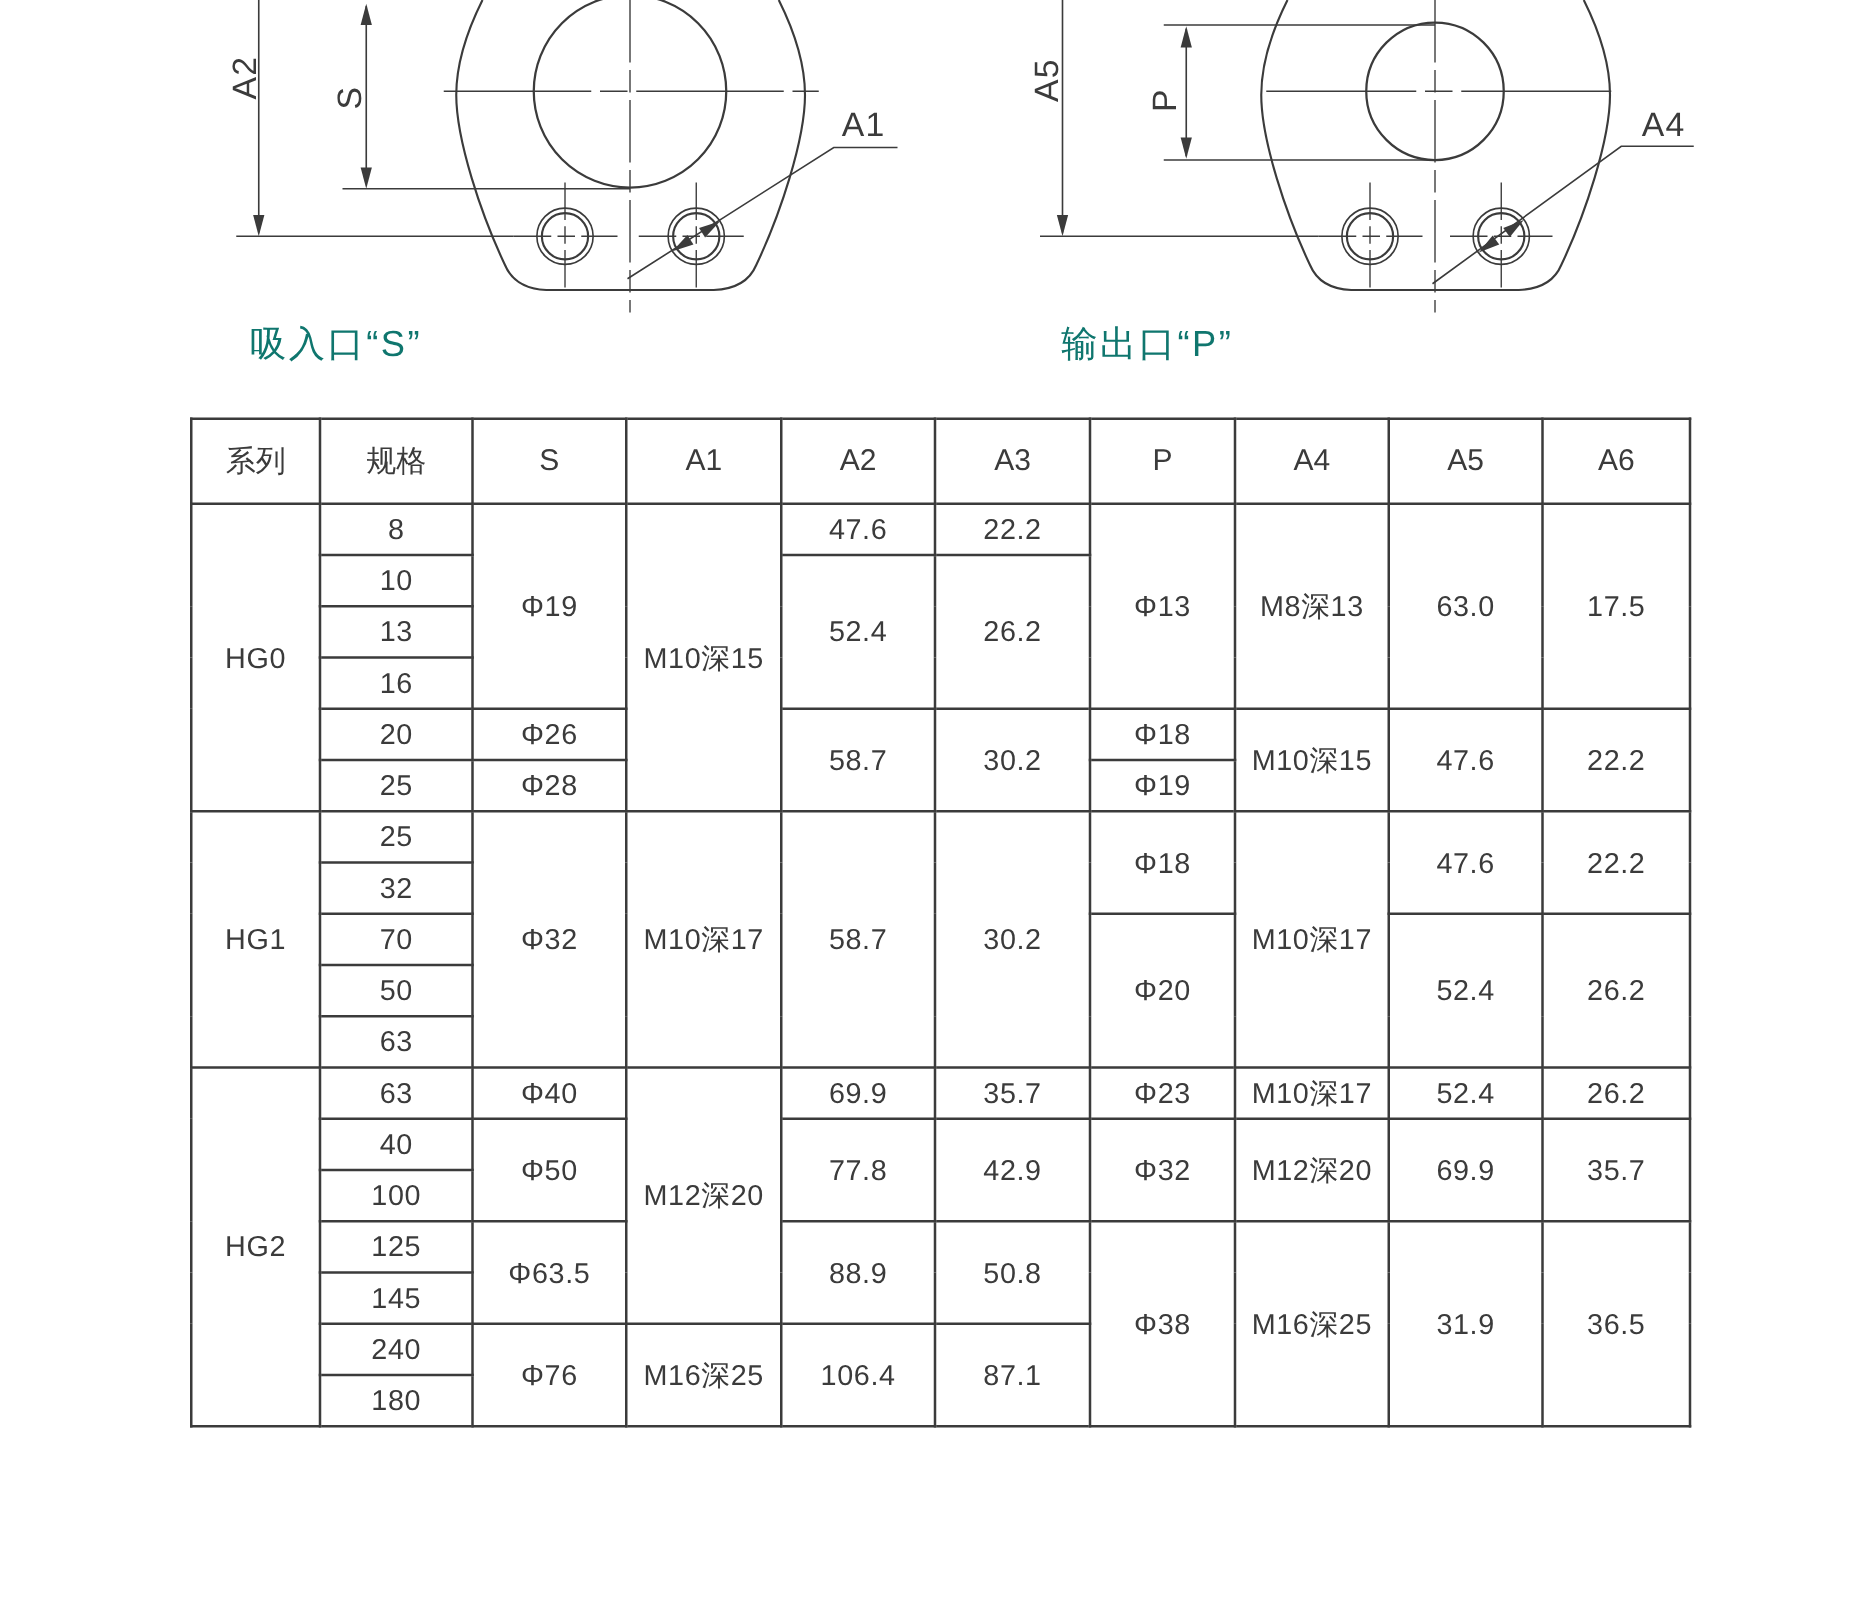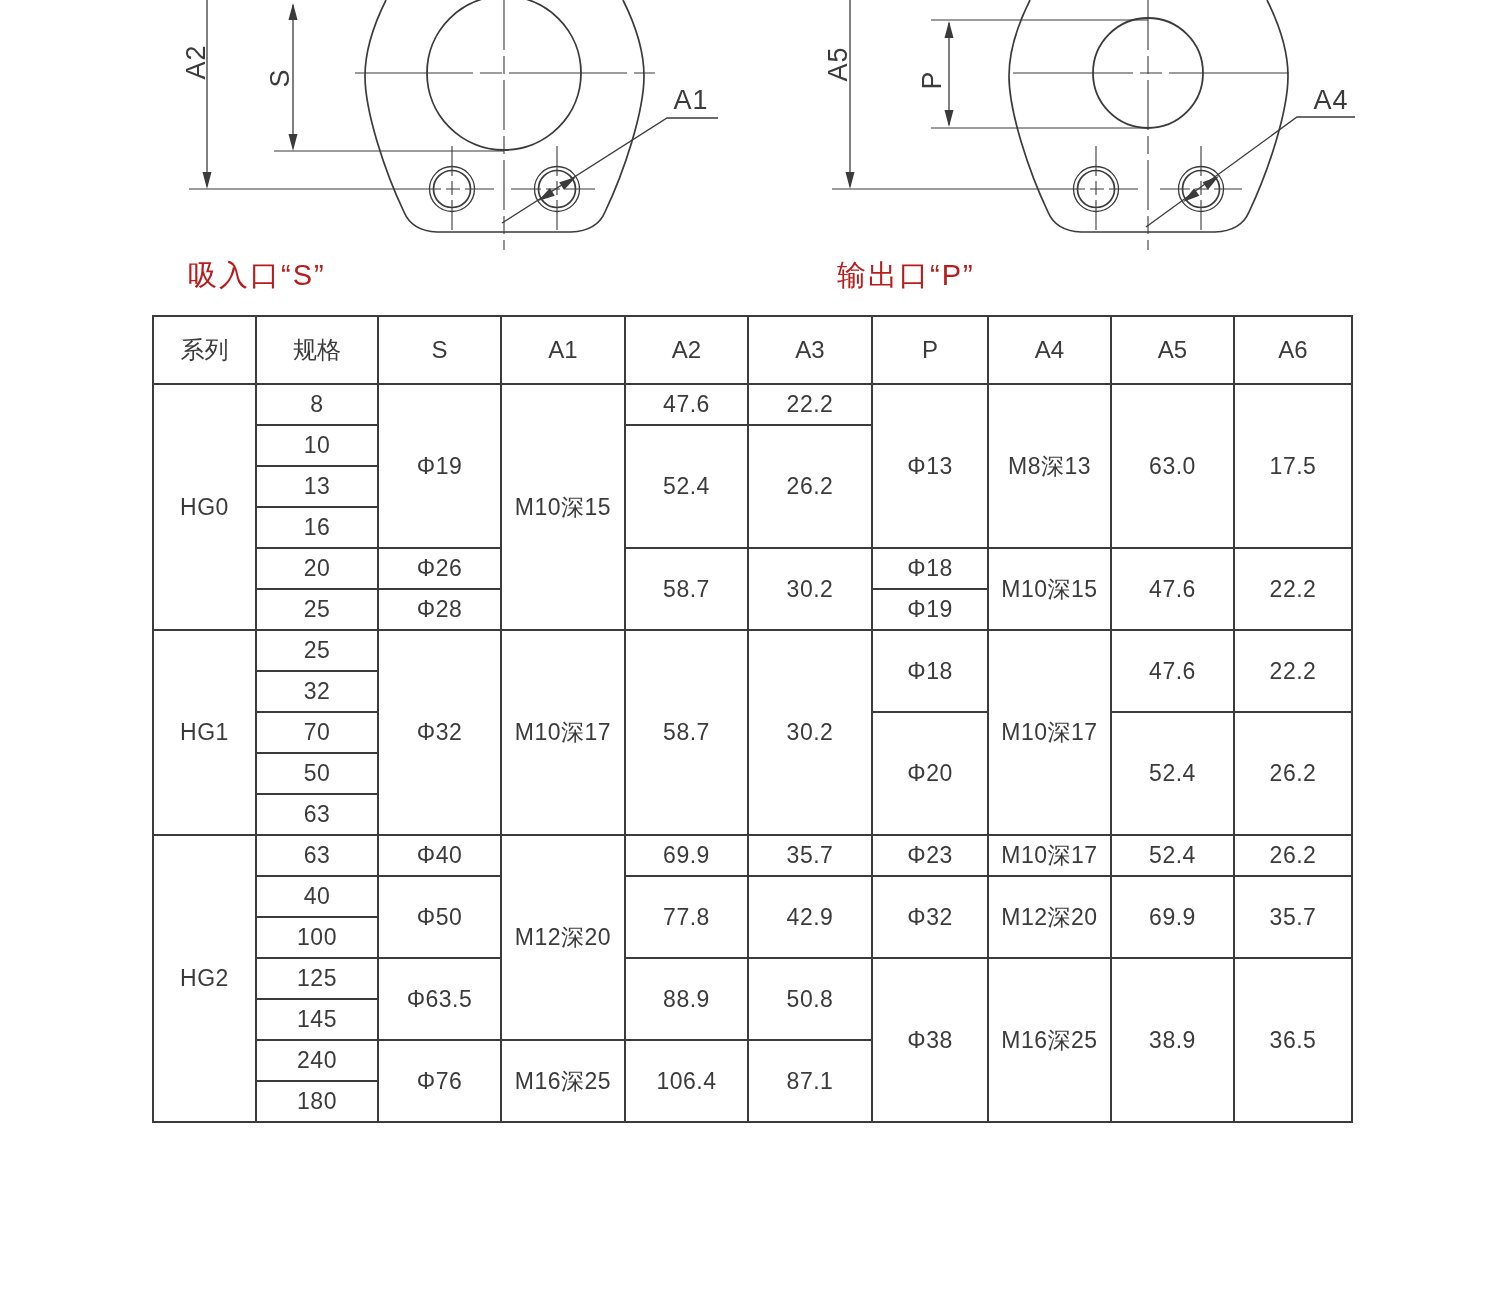--- a/index.html
+++ b/index.html
@@ -19,25 +19,26 @@
     font-size:27px;
     color:#3b3b3b;
     white-space:nowrap;
     transform:translate(-50%,-50%);
     letter-spacing:1px;
   }
   .dim-label.vert{transform:translate(-50%,-50%) rotate(-90deg);}
   .caption{
     position:absolute;
     font-size:29px;
-    color:#b91c1c;
+    color:#0f766e;
     letter-spacing:2px;
     white-space:nowrap;
-  }
-  .table-wrap{position:absolute;left:152px;top:315px;}
+    margin-left:12px;
+  }
+  .table-wrap{position:absolute;left:152px;top:334px;}
   table.dims{
     border-collapse:collapse;
     table-layout:fixed;
     width:1199px;
   }
   table.dims th, table.dims td{
     border:2px solid #3b3b3b;
     text-align:center;
     vertical-align:middle;
     padding:0;
@@ -261,21 +262,21 @@
           <tr>
             <td>100</td>
           </tr>
           <tr>
             <td>125</td>
             <td rowspan="2">Φ63.5</td>
             <td rowspan="2">88.9</td>
             <td rowspan="2">50.8</td>
             <td rowspan="4">Φ38</td>
             <td rowspan="4">M16深25</td>
-            <td rowspan="4">38.9</td>
+            <td rowspan="4">31.9</td>
             <td rowspan="4">36.5</td>
           </tr>
           <tr>
             <td>145</td>
           </tr>
           <tr>
             <td>240</td>
             <td rowspan="2">Φ76</td>
             <td rowspan="2">M16深25</td>
             <td rowspan="2">106.4</td>

